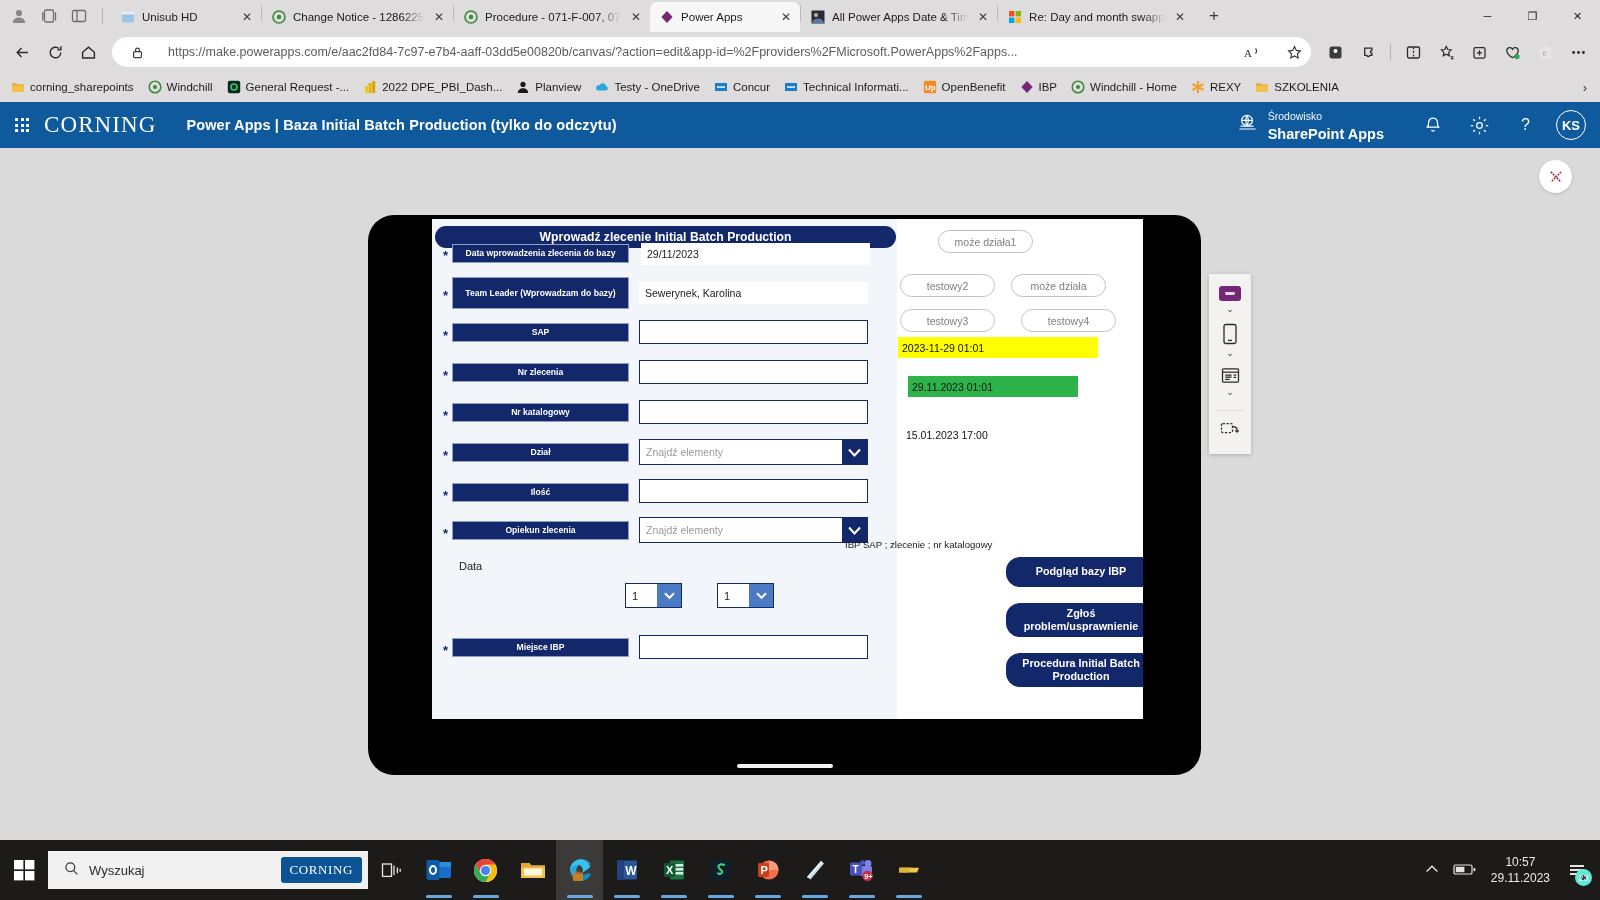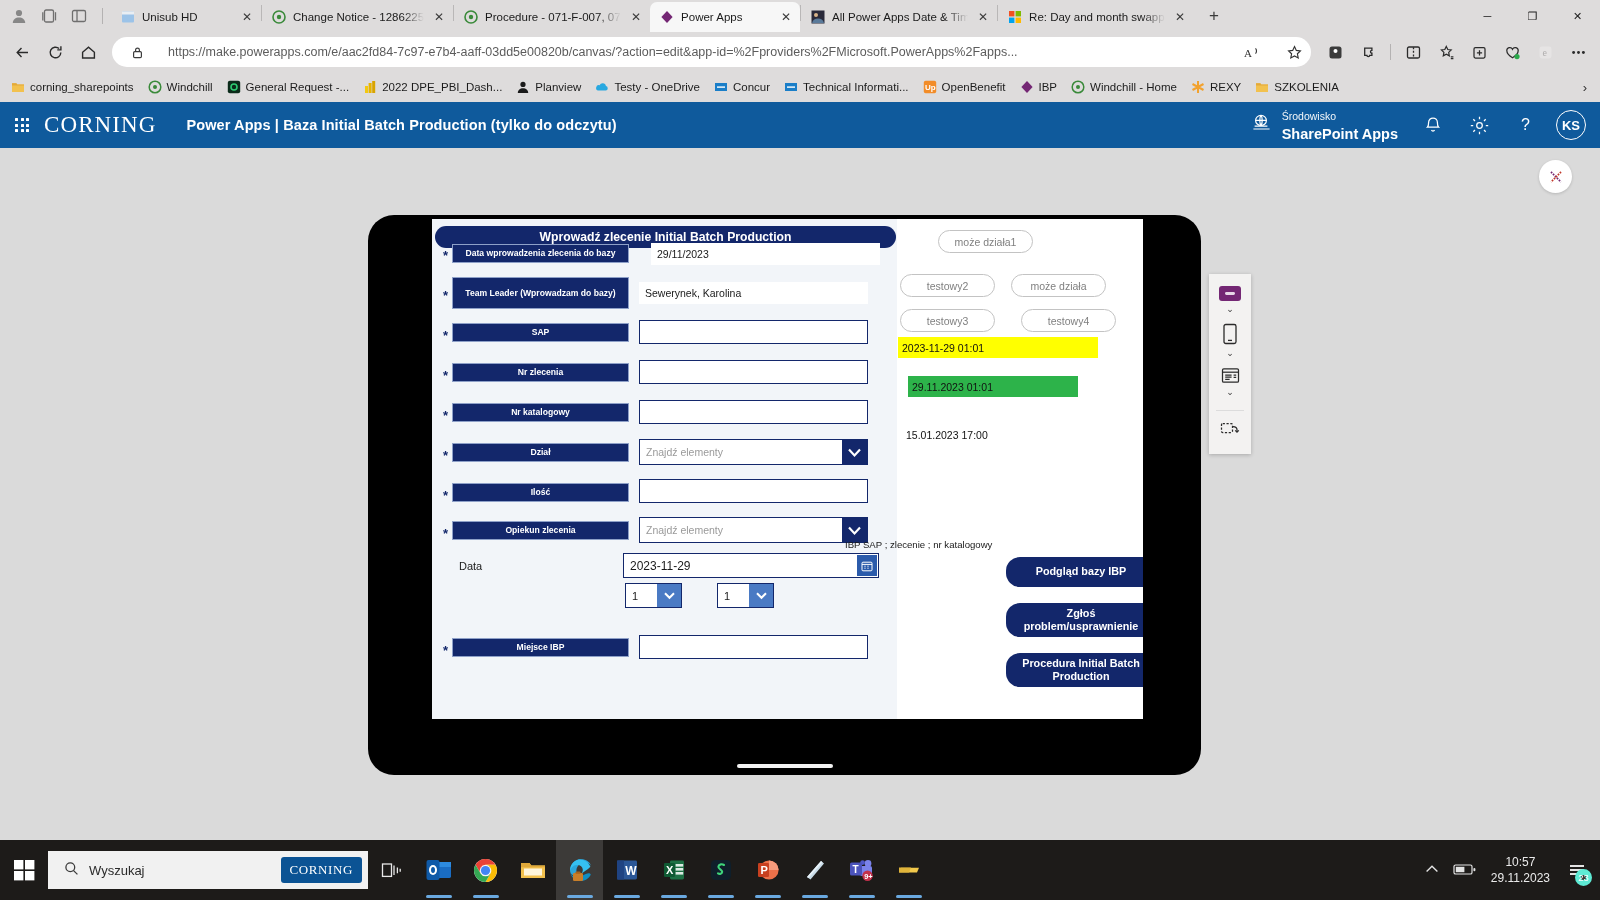--- a/index.html
+++ b/index.html
@@ -99,21 +99,21 @@
   .waffle span {
     display: grid; grid-template-columns: repeat(3, 3px); gap: 2.5px;
   }
   .waffle i { width: 3px; height: 3px; background: #fff; display: block; border-radius: .5px;}
   .corning-logo {
     font-family: "Liberation Serif", serif; font-size: 23px; letter-spacing: 1.1px;
     color: #fff; margin-right: 30px;
   }
   .pa-title { font-size: 14.5px; font-weight: 700; letter-spacing: .1px; }
   .pa-right { margin-left: auto; display: flex; align-items: center; gap: 0; padding-right: 14px; }
-  .env-block { display: flex; align-items: center; gap: 10px; margin-right: 12px; }
+  .env-block { display: flex; align-items: center; gap: 10px; margin-right: 26px; }
   .env-text-wrap { line-height: 1.18; }
   .env-label { font-size: 10.5px; opacity: .95; }
   .env-name { font-size: 14.5px; font-weight: 600; }
   .hdr-ico { width: 46px; height: 46px; display: flex; align-items: center; justify-content: center; }
   .avatar {
     width: 30px; height: 30px; border-radius: 50%; border: 1.4px solid #fff;
     display: flex; align-items: center; justify-content: center;
     font-size: 13px; font-weight: 600; margin-left: 8px;
   }
 
@@ -644,21 +644,21 @@
       <div class="device-inner">
         <div class="home-bar"></div>
 
         <div class="screen">
 
           <div class="form-pane">
             <div class="form-title">Wprowadź zlecenie Initial Batch Production</div>
 
             <span class="req-star" style="left:11px; top:30px;">*</span>
             <div class="fld-label" style="left:20px; top:25px; width:177px; height:19px;">Data wprowadzenia zlecenia do bazy</div>
-            <div class="fld-input plain" style="left:219px; top:24px; width:229px; height:22px;">29/11/2023</div>
+            <div class="fld-input plain" style="left:209px; top:24px; width:229px; height:22px;">29/11/2023</div>
 
             <span class="req-star" style="left:11px; top:70px;">*</span>
             <div class="fld-label" style="left:20px; top:58px; width:177px; height:32px;">Team Leader (Wprowadzam do bazy)</div>
             <div class="fld-input plain" style="left:207px; top:63px; width:229px; height:22px;">Sewerynek, Karolina</div>
 
             <span class="req-star" style="left:11px; top:110px;">*</span>
             <div class="fld-label" style="left:20px; top:104px; width:177px; height:19px;">SAP</div>
             <div class="fld-input" style="left:207px; top:101px; width:229px; height:24px;"></div>
 
             <span class="req-star" style="left:11px; top:150px;">*</span>
@@ -689,30 +689,20 @@
             <div class="fld-input" style="left:207px; top:298px; width:229px; height:26px;">
               <span class="ph">Znajdź elementy</span>
               <span class="drop-btn">
                 <svg class="chev" width="15" height="11" viewBox="0 0 15 11" fill="none" stroke="#fff" stroke-width="2.2">
                     <path d="M2 2.6 7.5 8.4 13 2.6"></path>
                   </svg>
               </span>
             </div>
 
             <div class="data-label" style="left:27px; top:341px;">Data</div>
-            <div class="datebox" style="left:191px; top:334px; width:256px; height:25px;">
-              <span>2023-11-29</span>
-              <span class="cal">
-                <svg width="12" height="12" viewBox="0 0 12 12" fill="none" stroke="#fff" stroke-width="1">
-                    <rect x="1" y="2.2" width="10" height="8.6" rx="1"></rect>
-                    <path d="M1 4.4h10"></path>
-                    <path d="M3.4 6.2h1.2M6.4 6.2h1.2M3.4 8.2h1.2M6.4 8.2h1.2"></path>
-                  </svg>
-              </span>
-            </div>
 
             <div class="spin" style="left:193px; top:364px; width:57px; height:25px;">
               <span>1</span>
               <span class="sbtn">
                 <svg width="13" height="9" viewBox="0 0 13 9" fill="none" stroke="#fff" stroke-width="2">
                     <path d="M2 2.2 6.5 6.8 11 2.2"></path>
                   </svg>
               </span>
             </div>
             <div class="spin" style="left:285px; top:364px; width:57px; height:25px;">

